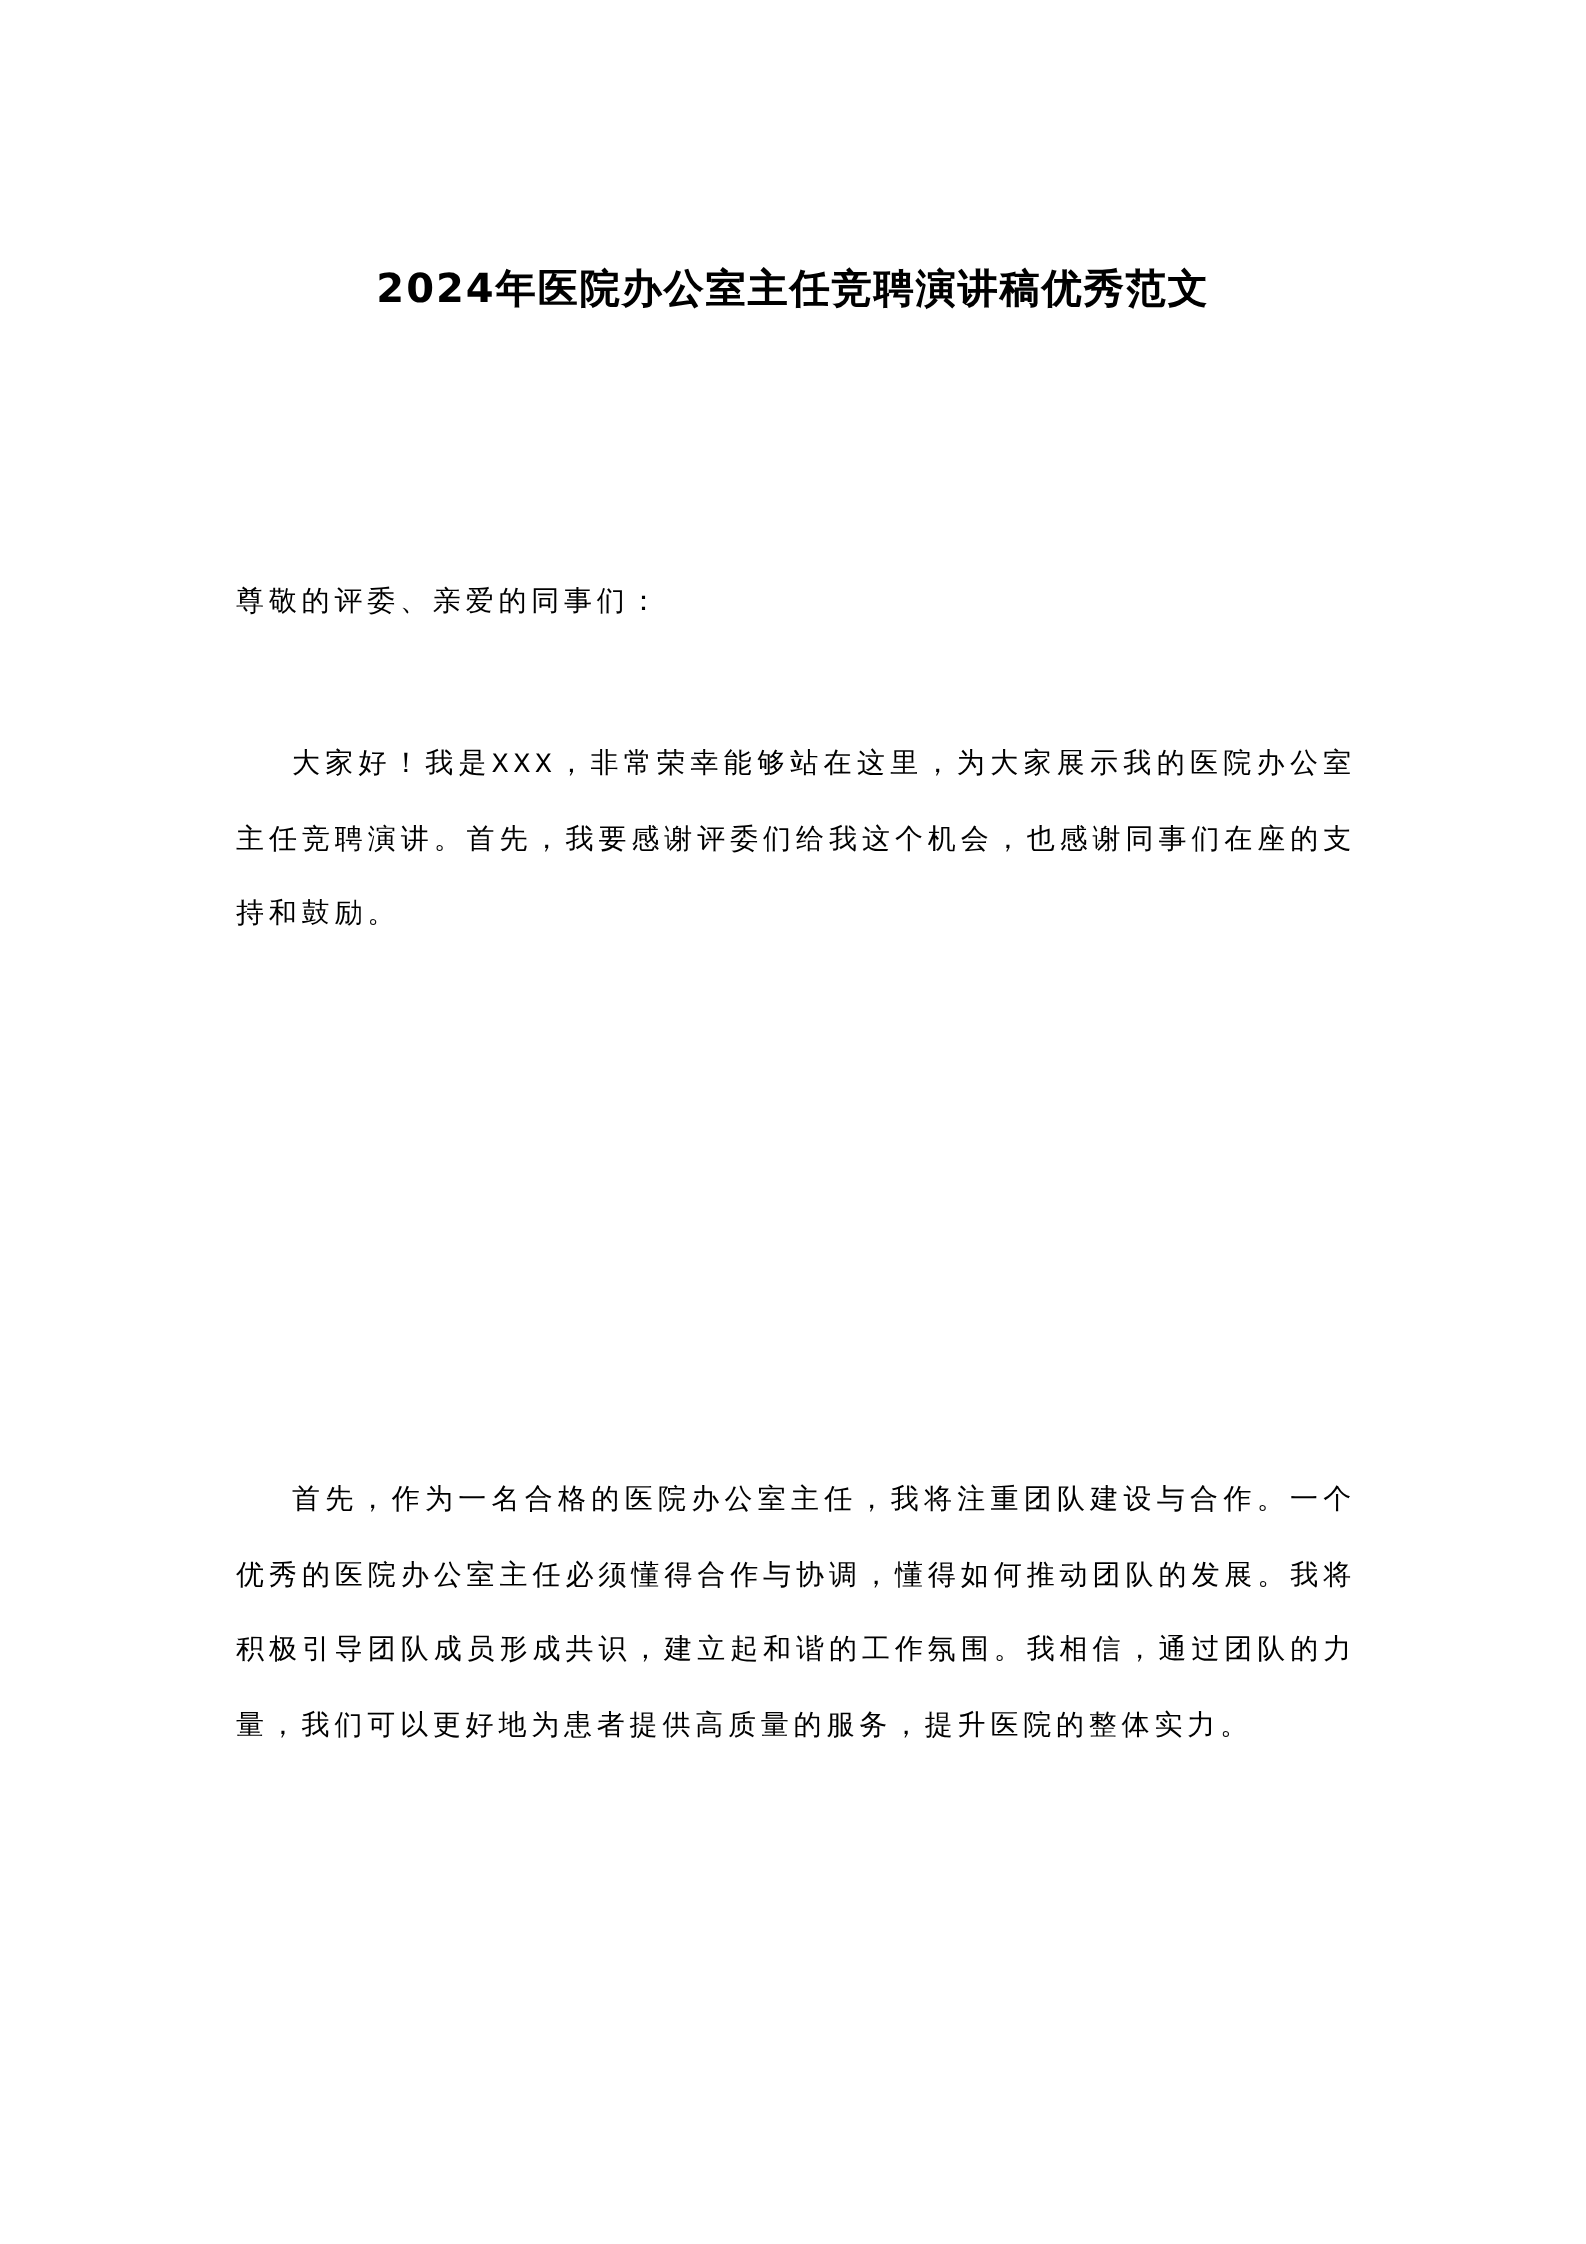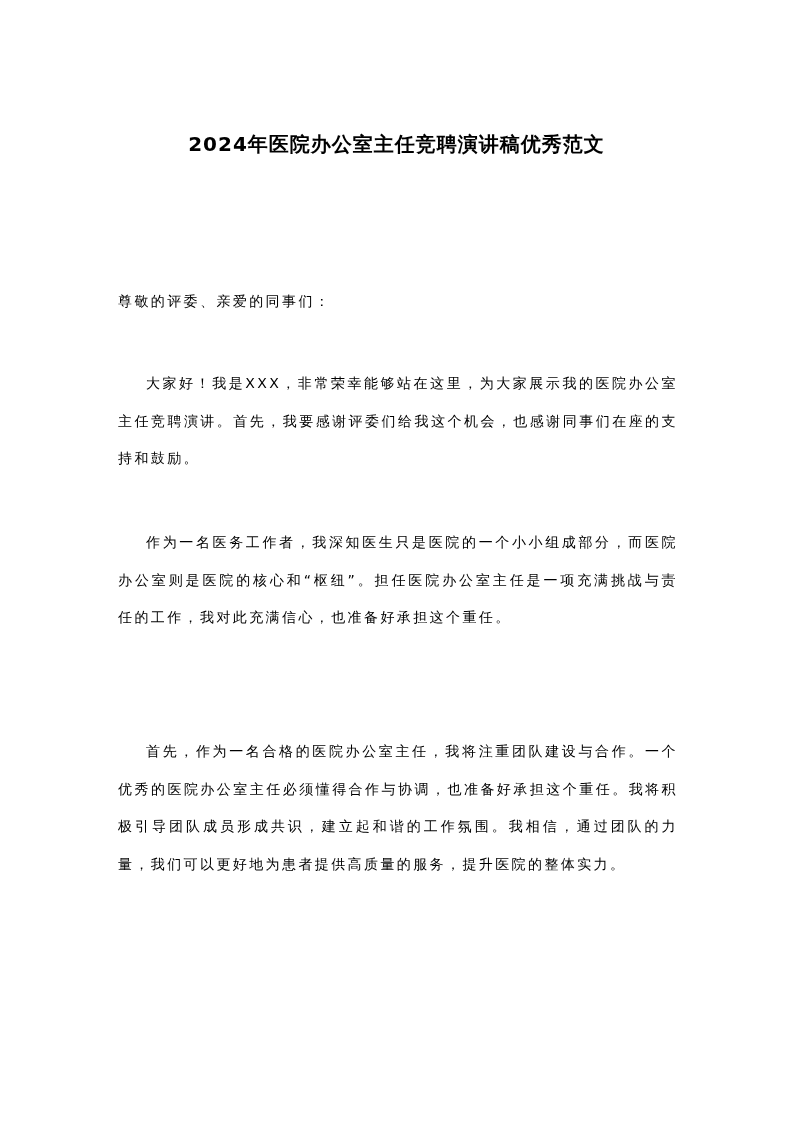--- a/index.html
+++ b/index.html
@@ -3,28 +3,27 @@
 <meta charset="utf-8">
 <style>
   html, body { margin: 0; padding: 0; background: #ffffff; }
   body { width: 793px; height: 1122px; position: relative; overflow: hidden;
          font-family: "DejaVu Sans", "Liberation Sans", sans-serif; color: #000; }
   .page { position: absolute; left: 0; top: 0; width: 743px; height: 1122px; background: #fff; }
   .title { position: absolute; left: 0; width: 793px; top: 130px; text-align: center;
            font-size: 20px; font-weight: bold; letter-spacing: 1px; line-height: 28px; }
   .body { position: absolute; left: 118px; width: 560px; font-size: 14px; line-height: 37.5px;
           letter-spacing: 2.4px; text-align: justify; margin: 0; }
-  .para { margin: 0; text-indent: 2em; }
+  .para { margin: 0; text-indent: 2em; font-family: Liberation Mono, monospace; }
 </style>
 </head>
 <body>
 
 <div class="page">
   <div class="title">2024年医院办公室主任竞聘演讲稿优秀范文</div>
 
   <p class="body" style="top:283px;">尊敬的评委、亲爱的同事们：</p>
 
   <p class="body para" style="top:365px;">大家好！我是XXX，非常荣幸能够站在这里，为大家展示我的医院办公室主任竞聘演讲。首先，我要感谢评委们给我这个机会，也感谢同事们在座的支持和鼓励。</p>
 
-  <p class="body para" style="top:524px;">作为一名医务工作者，我深知医生只是医院的一个小小组成部分，而医院办公室则是医院的核心和“枢纽”。担任医院办公室主任是一项充满挑战与责任的工作，我对此充满信心，也准备好承担这个重任。</p>
 
-  <p class="body para" style="top:733px;">首先，作为一名合格的医院办公室主任，我将注重团队建设与合作。一个优秀的医院办公室主任必须懂得合作与协调，也准备好承担这个重任。我将积极引导团队成员形成共识，建立起和谐的工作氛围。我相信，通过团队的力量，我们可以更好地为患者提供高质量的服务，提升医院的整体实力。</p>
+  <p class="body para" style="top:733px;">首先，作为一名合格的医院办公室主任，我将注重团队建设与合作。一个优秀的医院办公室主任必须懂得合作与协调，懂得如何推动团队的发展。我将积极引导团队成员形成共识，建立起和谐的工作氛围。我相信，通过团队的力量，我们可以更好地为患者提供高质量的服务，提升医院的整体实力。</p>
 </div>
 
 </body></html>

